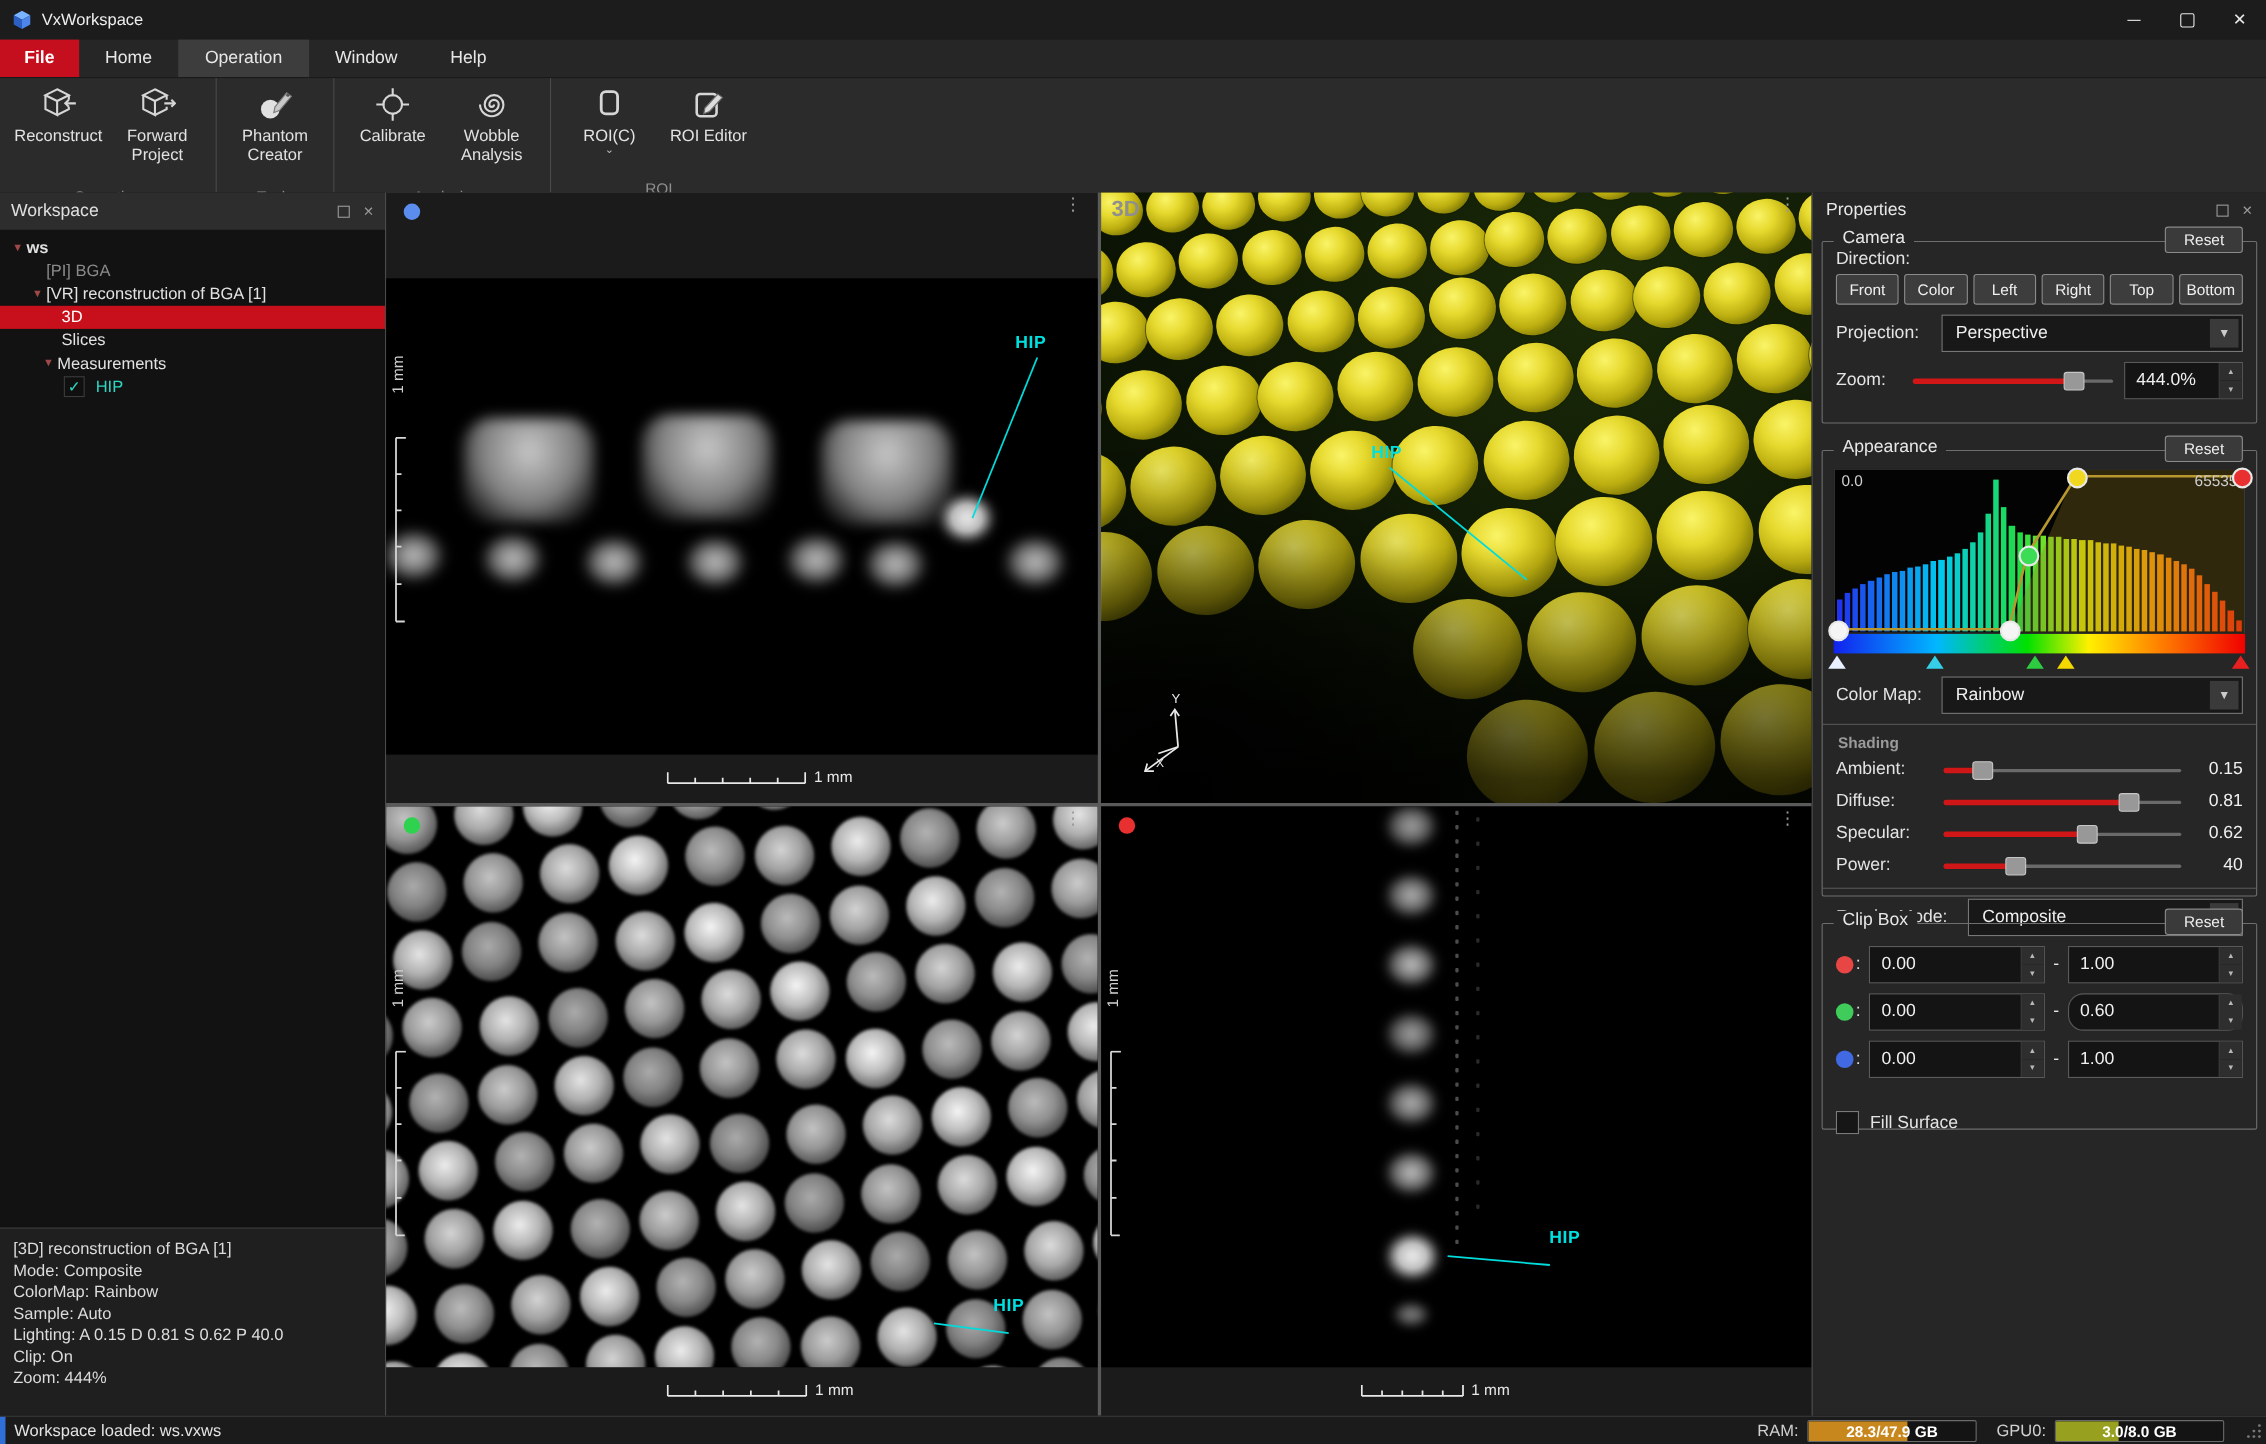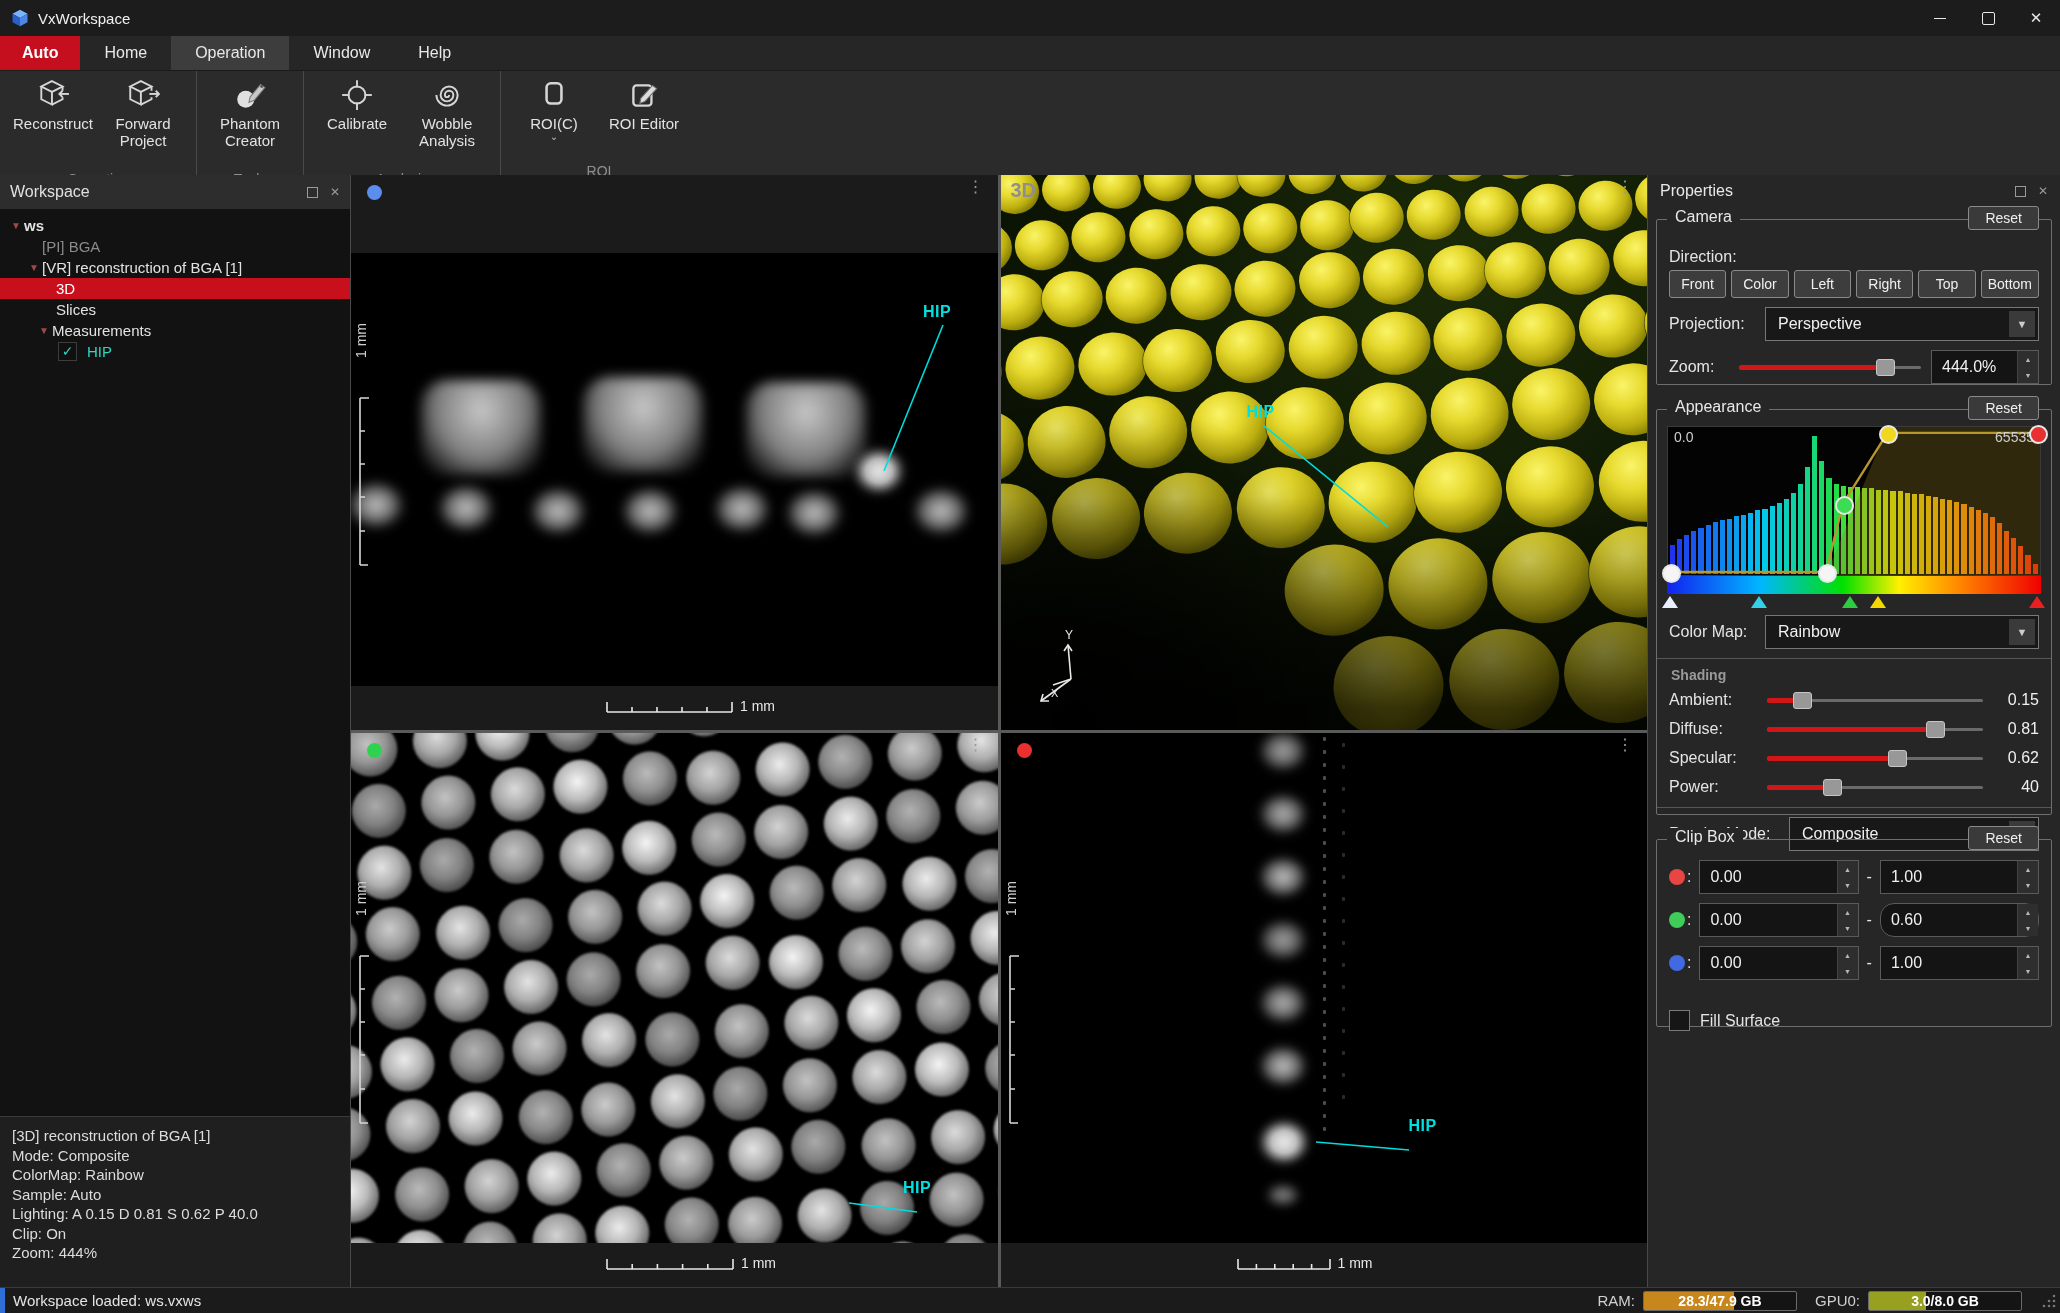--- a/index.html
+++ b/index.html
@@ -131,21 +131,21 @@
       </div>
     <div class="win-btn">
         <div class="wb-max"></div>
       </div>
     <div class="win-btn wb-close">
         <span>✕</span>
       </div>
   </div>
 
   <div class="menubar">
-    <div class="menu-item menu-file">Auto</div>
+    <div class="menu-item menu-file">File</div>
     <div class="menu-item">Home</div>
     <div class="menu-item menu-active">Operation</div>
     <div class="menu-item">Window</div>
     <div class="menu-item">Help</div>
   </div>
 
   <div class="ribbon">
     <div class="rgroup">
       <div class="rbuttons">
         <div class="rbtn">
@@ -608,21 +608,21 @@
         <div class="ph-spacer" style="flex:1;"></div>
         <div class="ph-icon">
             <div class="ph-sq"></div>
           </div>
         <div class="ph-icon">✕</div>
       </div>
 
       <div class="groupbox" style="top:44px;height:164px;">
         <div class="gb-title">Camera</div>
         <button class="gb-reset">Reset</button>
-        <div class="prow" style="margin-top:28px;margin-bottom:4px;">
+        <div class="prow" style="margin-top:7px;margin-bottom:4px;">
             <span class="plabel">Direction:</span>
           </div>
         <div class="prow" style="margin-top:2px;">
           <button class="dir-btn">Front</button>
           <button class="dir-btn">Color</button>
           <button class="dir-btn">Left</button>
           <button class="dir-btn">Right</button>
           <button class="dir-btn">Top</button>
           <button class="dir-btn" style="margin-right:0;">Bottom</button>
         </div>

